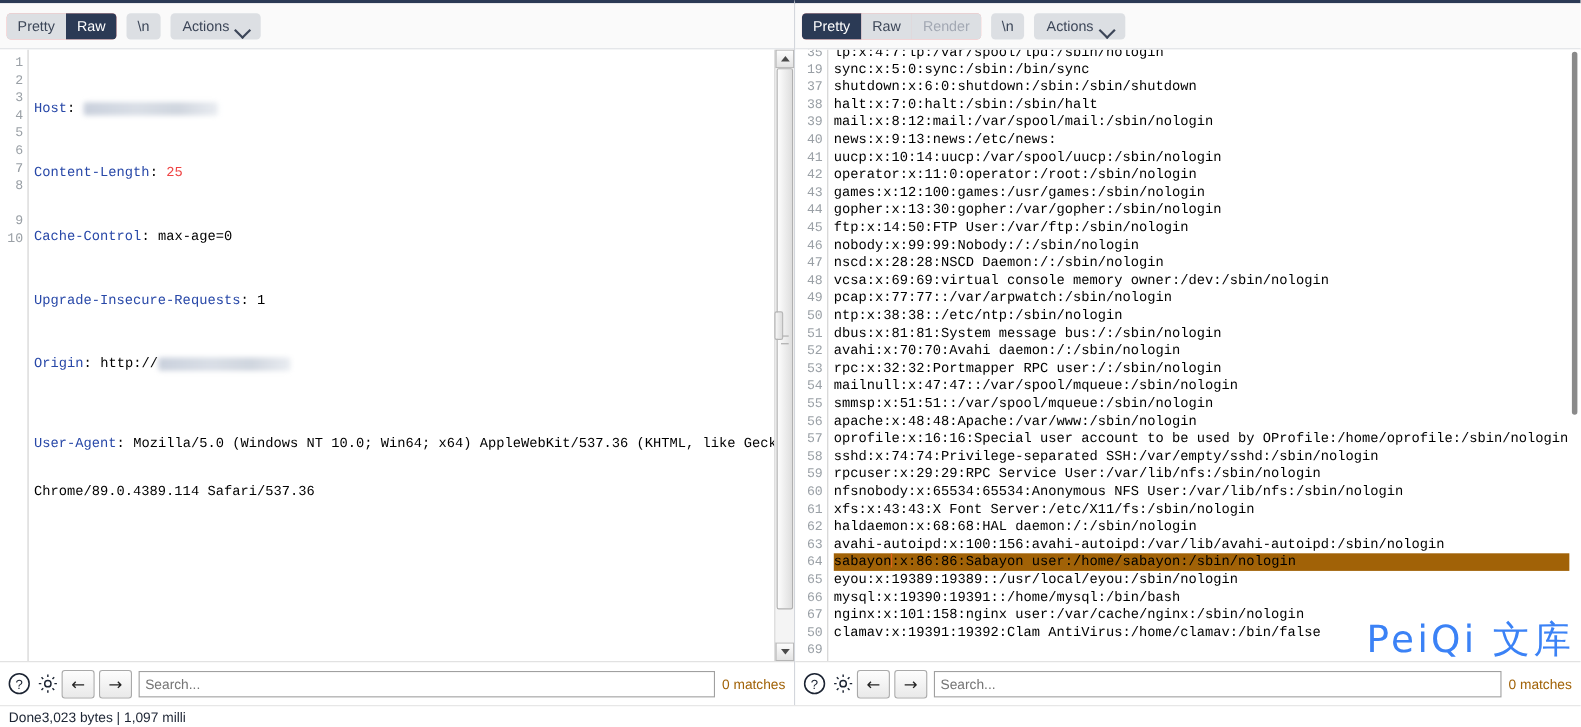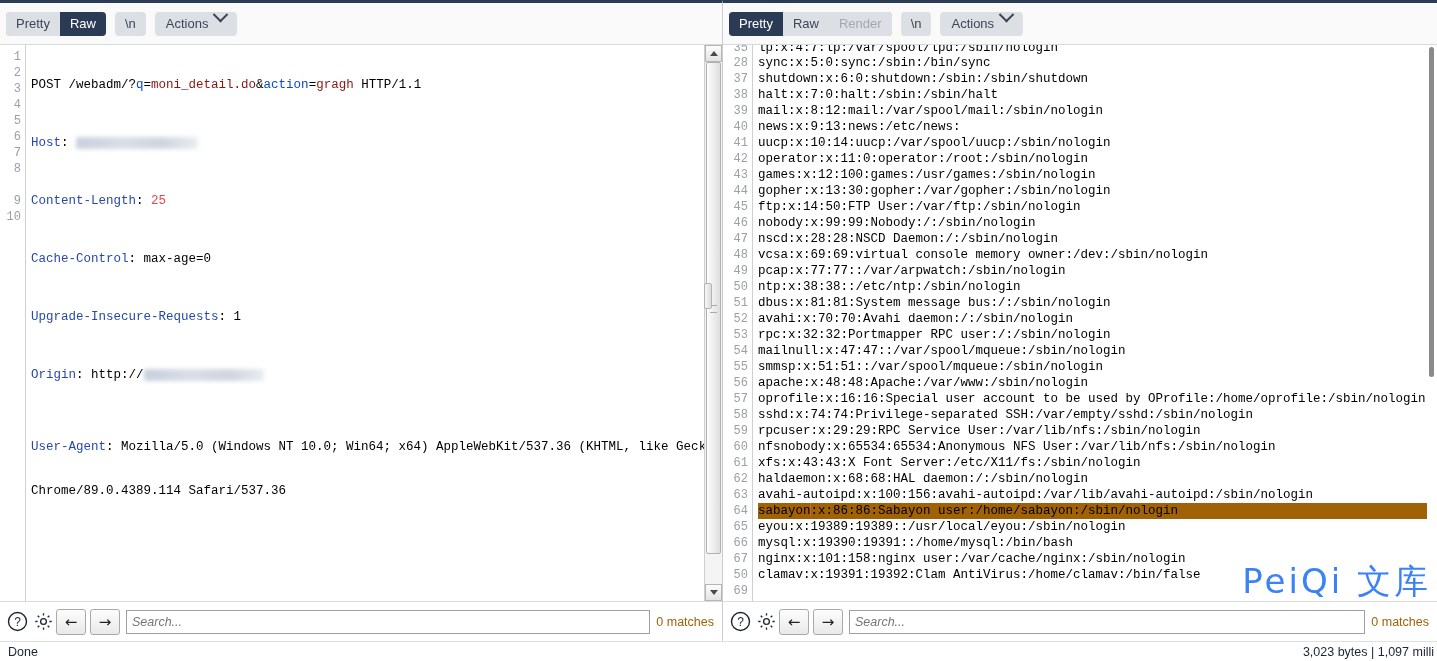--- a/index.html
+++ b/index.html
@@ -83,21 +83,21 @@
     font-size: 13px;
     color: #3c4658;
     background: #dcdfe3;
     border-radius: 4px;
     border: none;
     margin-right: 9px;
     cursor: pointer;
     font-family: "Liberation Sans", sans-serif;
     white-space: nowrap;
   }
-  .pill.actions { display: flex; align-items: flex-start; gap: 7px; padding: 0 11px; }
+  .pill.actions { display: flex; align-items: flex-end; gap: 7px; padding: 0 11px; }
   .caret {
     display: inline-block;
     width: 9px; height: 9px;
     border-right: 2px solid #3c4658;
     border-bottom: 2px solid #3c4658;
     transform: rotate(45deg) translate(-2px,-2px);
   }
 
   
   .editor-wrap {
@@ -250,41 +250,39 @@
     flex: none;
     font-family: "DejaVu Sans", sans-serif;
   }
   .search-input {
     flex: 1;
     height: 24px;
     border: 1px solid #a0a0a0;
     background: #ffffff;
     font-family: "Liberation Sans", sans-serif;
     font-size: 12.5px;
-    font-style: italic;
     color: #404040;
     padding: 0 5px;
     box-sizing: border-box;
     margin: 0 6px 0 2px;
   }
   .matches {
     font-size: 12.5px;
     color: #a16207;
     white-space: nowrap;
     padding-right: 4px;
     flex: none;
   }
 
   
   .statusbar {
     height: 20px;
     min-height: 20px;
     display: flex;
     align-items: center;
-    justify-content: space-between;
     background: #ffffff;
     border-top: 1px solid #e0e0e0;
     font-size: 12.5px;
     color: #1c2433;
     padding: 0 3px 0 8px;
     box-sizing: border-box;
   }
 
   .watermark {
     position: absolute;
@@ -330,21 +328,20 @@
           <div>5</div>
           <div>6</div>
           <div>7</div>
           <div>8</div>
           <div>&nbsp;</div>
           <div>9</div>
           <div>10</div>
         </div>
 
         <div class="code">
-          <div class="ln"><span>POST /webadm/?</span><span class="qs-key">q</span><span>=</span><span class="qs-val">moni_detail.do</span><span>&amp;</span><span class="qs-key">action</span><span>=</span><span class="qs-val">gragh</span><span> HTTP/1.1</span></div>
 
           <div class="ln"><span class="hdr-name">Host</span><span>: </span><span class="redact" style="width:122px"></span></div>
 
           <div class="ln"><span class="hdr-name">Content-Length</span><span>: </span><span style="color:#ef4444">25</span></div>
 
           <div class="ln"><span class="hdr-name">Cache-Control</span><span>: </span><span>max-age=0</span></div>
 
           <div class="ln"><span class="hdr-name">Upgrade-Insecure-Requests</span><span>: </span><span>1</span></div>
 
           <div class="ln"><span class="hdr-name">Origin</span><span>: </span><span>http://</span><span class="redact" style="width:120px"></span></div>
@@ -406,21 +403,21 @@
         <button class="pill">\n</button>
         <button class="pill actions">
           <span>Actions</span>
           <span class="caret"></span>
         </button>
       </div>
 
       <div class="editor-wrap">
         <div class="gutter gutter-r" id="resp-gutter" style="padding-top: 0px;">
             <div style="height: 10px; line-height: 6px; overflow: hidden;">35</div>
-            <div>28</div>
+            <div>19</div>
             <div>37</div>
             <div>38</div>
             <div>39</div>
             <div>40</div>
             <div>41</div>
             <div>42</div>
             <div>43</div>
             <div>44</div>
             <div>45</div>
             <div>46</div>

